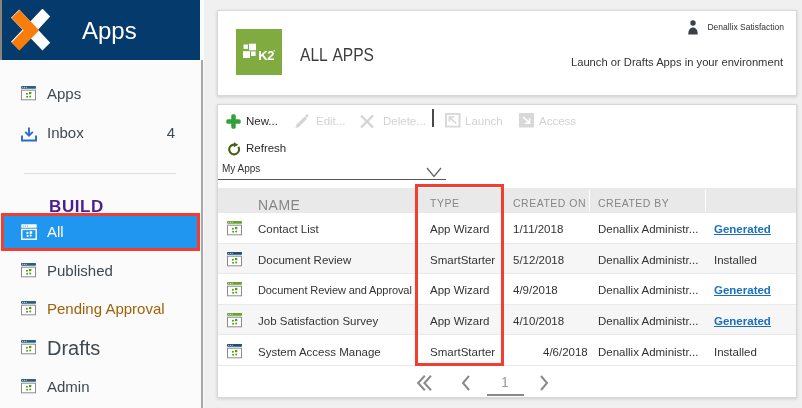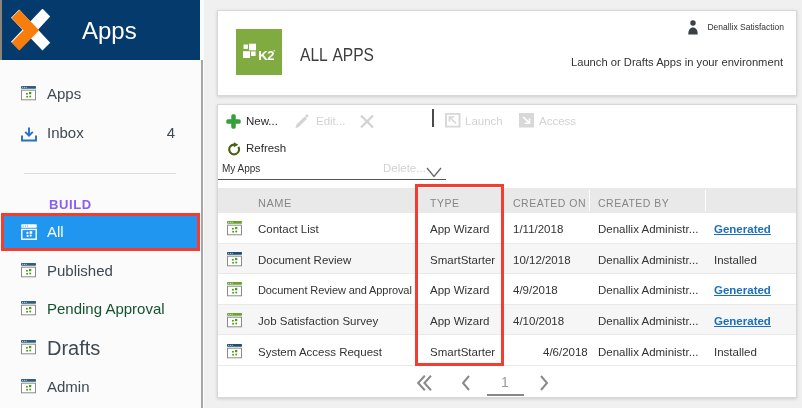--- a/index.html
+++ b/index.html
@@ -71,21 +71,21 @@
     <path d="M8 0.5 V8"></path>
     <path d="M4.2 4.8 L8 8.6 L11.8 4.8"></path>
     <path d="M1 8.5 V13.5 H15 V8.5"></path>
   </g>
 </svg>
 <div class="abs" style="left:47px;top:125px;height:16px;line-height:16px;font-size:15px;color:#3f4952;">Inbox</div>
 <div class="abs" style="left:140px;top:125px;width:35px;height:16px;line-height:16px;font-size:15px;color:#3f4952;text-align:right;">4</div>
 
 <div class="abs" style="left:24px;top:173px;width:152px;height:1px;background:#dcdcdc;"></div>
 
-<div class="abs" style="left:21px;top:197px;font-size:13px;font-weight:bold;color:#8b5cf6;letter-spacing:0.6px;padding-left:28px;">BUILD</div>
+<div class="abs" style="left:21px;top:197px;font-size:17px;font-weight:bold;color:#4c1d95;letter-spacing:0.6px;padding-left:28px;">BUILD</div>
 
 <div class="abs" style="left:0.5px;top:212.5px;width:199px;height:38px;border:3px solid #f43d31;background:#2196f1;"></div>
 <svg class="abs" style="left:20.5px;top:224px;" width="16" height="16" viewBox="0 0 16 16">
   <rect x="0.2" y="0.2" width="15.6" height="3.6" rx="0.8" fill="#fff"></rect>
   <circle cx="2.2" cy="2" r="0.6" fill="#2196f1"></circle>
     <circle cx="4.4" cy="2" r="0.6" fill="#2196f1"></circle>
     <circle cx="6.6" cy="2" r="0.6" fill="#2196f1"></circle>
   <rect x="0.8" y="5.4" width="14.4" height="9.8" fill="none" stroke="#fff" stroke-width="1.4"></rect>
   <rect x="8.6" y="7.2" width="2.6" height="2.6" fill="#fff"></rect>
   <circle cx="6.4" cy="8.9" r="1.15" fill="#fff"></circle>
@@ -95,21 +95,21 @@
 <div class="abs" style="left:47px;top:224px;height:16px;line-height:16px;font-size:15px;color:#fff;">All</div>
 
 <svg class="abs" style="left:21px;top:263px;" width="15" height="15" viewBox="0 0 15 15">
     <use href="#winblue"></use>
   </svg>
 <div class="abs" style="left:47px;top:263px;height:16px;line-height:16px;font-size:15px;color:#3f4952;">Published</div>
 
 <svg class="abs" style="left:21px;top:301px;" width="15" height="15" viewBox="0 0 15 15">
     <use href="#winblue"></use>
   </svg>
-<div class="abs" style="left:47px;top:301px;height:16px;line-height:16px;font-size:15px;color:#14532d;text-align:right;">Pending Approval</div>
+<div class="abs" style="left:47px;top:301px;height:16px;line-height:16px;font-size:15px;color:#a16207;text-align:right;">Pending Approval</div>
 
 <svg class="abs" style="left:21px;top:340px;" width="15" height="15" viewBox="0 0 15 15">
     <use href="#winblue"></use>
   </svg>
 <div class="abs" style="left:47px;top:340px;height:16px;line-height:16px;font-size:20px;color:#3f4952;">Drafts</div>
 
 <svg class="abs" style="left:21px;top:379px;" width="15" height="15" viewBox="0 0 15 15">
     <use href="#winblue"></use>
   </svg>
 <div class="abs" style="left:47px;top:379px;height:16px;line-height:16px;font-size:15px;color:#3f4952;">Admin</div>
@@ -145,21 +145,21 @@
   <path d="M0.4 14.2 L1.5 10.6 L9.7 2.4 L12 4.7 L3.8 12.9 Z" fill="#d4d4d4"></path>
   <rect x="10.6" y="0.6" width="2.6" height="2.6" transform="rotate(45 11.9 1.9)" fill="#d4d4d4"></rect>
 </svg>
 <div class="abs" style="left:316px;top:115px;font-size:11.5px;color:#d2d2d2;">Edit...</div>
 <svg class="abs" style="left:360px;top:115px;" width="14" height="13" viewBox="0 0 14 13">
   <g stroke="#d2d2d2" stroke-width="2.2">
     <path d="M1 0.5 L13 12.5"></path>
       <path d="M13 0.5 L1 12.5"></path>
   </g>
 </svg>
-<div class="abs" style="left:383px;top:115px;font-size:11.5px;color:#d2d2d2;margin-top:47px;">Delete...</div>
+<div class="abs" style="left:383px;top:115px;font-size:11.5px;color:#d2d2d2;">Delete...</div>
 <div class="abs" style="left:432px;top:108.5px;width:1.5px;height:18px;background:#4a4a4a;"></div>
 <svg class="abs" style="left:445px;top:113px;" width="15.5" height="14.5" viewBox="0 0 16 16" preserveAspectRatio="none">
   <rect x="1" y="1" width="14" height="14" fill="none" stroke="#d8d8d8" stroke-width="2"></rect>
   <g stroke="#d8d8d8" stroke-width="1.7" fill="none">
     <path d="M4.5 9.5 V4.5 H9.5"></path>
     <path d="M4.8 4.8 L11.5 11.5"></path>
   </g>
 </svg>
 <div class="abs" style="left:465px;top:115px;font-size:11.5px;color:#d2d2d2;">Launch</div>
 <svg class="abs" style="left:519px;top:113px;" width="15" height="14.5" viewBox="0 0 16 16" preserveAspectRatio="none">
@@ -177,21 +177,21 @@
 </svg>
 <div class="abs" style="left:246px;top:142px;font-size:11.5px;color:#2b2b2b;">Refresh</div>
 
 <div class="abs" style="left:222px;top:163px;font-size:10px;color:#333;">My Apps</div>
 <svg class="abs" style="left:425.5px;top:167px;" width="16" height="11" viewBox="0 0 16 11">
   <path d="M1 1 L8 9.5 L15 1" fill="none" stroke="#666" stroke-width="1.3"></path>
 </svg>
 <div class="abs" style="left:218px;top:178.5px;width:228px;height:1.2px;background:#555;"></div>
 
 <div class="abs" style="left:218px;top:188px;width:578px;height:25px;background:#e9e9e9;"></div>
-<div class="abs" style="left:258px;top:196.5px;font-size:11px;color:#868686;letter-spacing:0.5px;">NAME</div>
+<div class="abs" style="left:258px;top:196.5px;font-size:14px;color:#868686;letter-spacing:0.5px;">NAME</div>
 <div class="abs" style="left:430px;top:196.5px;font-size:10.5px;color:#868686;letter-spacing:0.5px;">TYPE</div>
 <div class="abs" style="left:513px;top:196.5px;font-size:10.5px;color:#868686;letter-spacing:0.5px;">CREATED ON</div>
 <div class="abs" style="left:598px;top:196.5px;font-size:10.5px;color:#868686;letter-spacing:0.5px;">CREATED BY</div>
 <div class="abs" style="left:713px;top:196.5px;font-size:13px;color:#868686;letter-spacing:0.5px;margin-top:48px;">STATUS</div>
 <div class="abs" style="left:416px;top:190px;width:1px;height:21px;background:#fff;"></div>
 <div class="abs" style="left:589px;top:190px;width:1px;height:21px;background:#fff;"></div>
 <div class="abs" style="left:704.5px;top:190px;width:1px;height:21px;background:#fff;"></div>
 
 <div class="abs" style="left:218px;top:242.5px;width:578px;height:30.5px;background:#f6f6f6;"></div>
 <div class="abs" style="left:218px;top:303.5px;width:578px;height:31px;background:#f6f6f6;"></div>
@@ -218,37 +218,37 @@
   </svg>
 
 <div class="abs" style="left:258px;top:222.5px;font-size:11.5px;color:#333;">Contact List</div>
 <div class="abs" style="left:430px;top:222.5px;font-size:11.5px;color:#333;">App Wizard</div>
 <div class="abs" style="left:513px;top:222.5px;font-size:11.5px;color:#333;">1/11/2018</div>
 <div class="abs" style="left:598px;top:222.5px;font-size:11.5px;color:#333;">Denallix Administr...</div>
 <div class="abs" style="left:714px;top:222.5px;font-size:11.5px;color:#1b6fbf;font-weight:bold;text-decoration:underline;">Generated</div>
 
 <div class="abs" style="left:258px;top:253.5px;font-size:11.5px;color:#333;">Document Review</div>
 <div class="abs" style="left:430px;top:253.5px;font-size:11.5px;color:#333;">SmartStarter</div>
-<div class="abs" style="left:513px;top:253.5px;font-size:11.5px;color:#333;">10/12/2018</div>
+<div class="abs" style="left:513px;top:253.5px;font-size:11.5px;color:#333;">5/12/2018</div>
 <div class="abs" style="left:598px;top:253.5px;font-size:11.5px;color:#333;">Denallix Administr...</div>
 <div class="abs" style="left:714px;top:253.5px;font-size:11.5px;color:#333;">Installed</div>
 
 <div class="abs" style="left:258px;top:284px;font-size:11px;letter-spacing:-0.1px;color:#333;">Document Review and Approval</div>
 <div class="abs" style="left:430px;top:284px;font-size:11.5px;color:#333;">App Wizard</div>
 <div class="abs" style="left:513px;top:284px;font-size:11.5px;color:#333;">4/9/2018</div>
 <div class="abs" style="left:598px;top:284px;font-size:11.5px;color:#333;">Denallix Administr...</div>
 <div class="abs" style="left:714px;top:284px;font-size:11.5px;color:#1b6fbf;font-weight:bold;text-decoration:underline;">Generated</div>
 
 <div class="abs" style="left:258px;top:314.5px;font-size:11.5px;color:#333;">Job Satisfaction Survey</div>
 <div class="abs" style="left:430px;top:314.5px;font-size:11.5px;color:#333;">App Wizard</div>
 <div class="abs" style="left:513px;top:314.5px;font-size:11.5px;color:#333;">4/10/2018</div>
 <div class="abs" style="left:598px;top:314.5px;font-size:11.5px;color:#333;">Denallix Administr...</div>
 <div class="abs" style="left:714px;top:314.5px;font-size:11.5px;color:#1b6fbf;font-weight:bold;text-decoration:underline;">Generated</div>
 
-<div class="abs" style="left:258px;top:345.5px;font-size:11.5px;color:#333;">System Access Request</div>
+<div class="abs" style="left:258px;top:345.5px;font-size:11.5px;color:#333;">System Access Manage</div>
 <div class="abs" style="left:430px;top:345.5px;font-size:11.5px;color:#333;">SmartStarter</div>
 <div class="abs" style="left:543px;top:345.5px;font-size:11.5px;color:#333;">4/6/2018</div>
 <div class="abs" style="left:598px;top:345.5px;font-size:11.5px;color:#333;">Denallix Administr...</div>
 <div class="abs" style="left:714px;top:345.5px;font-size:11.5px;color:#333;">Installed</div>
 
 <div class="abs" style="left:414.5px;top:184px;width:89px;height:182px;border:3px solid #f43d31;"></div>
 
 <svg class="abs" style="left:417px;top:375px;" width="15" height="16" viewBox="0 0 15 16">
   <g stroke="#8a8a8a" stroke-width="2" fill="none">
     <path d="M7.8 0.8 L1.2 8 L7.8 15.2"></path>

